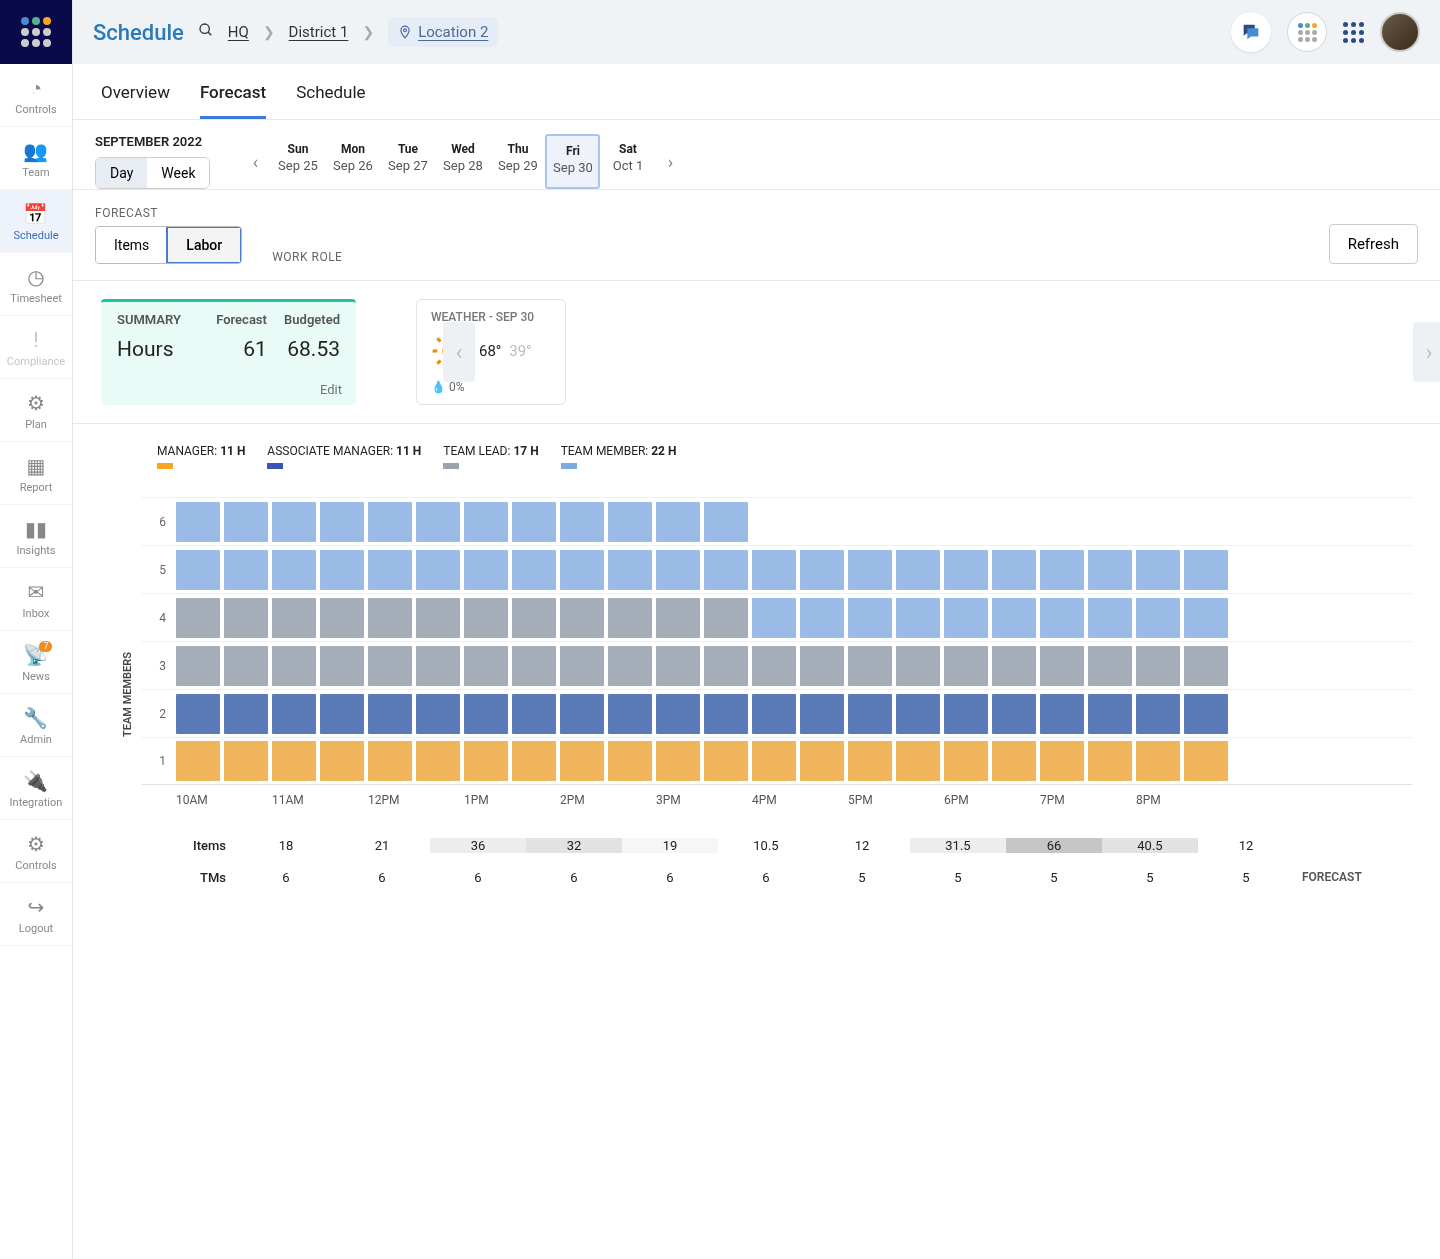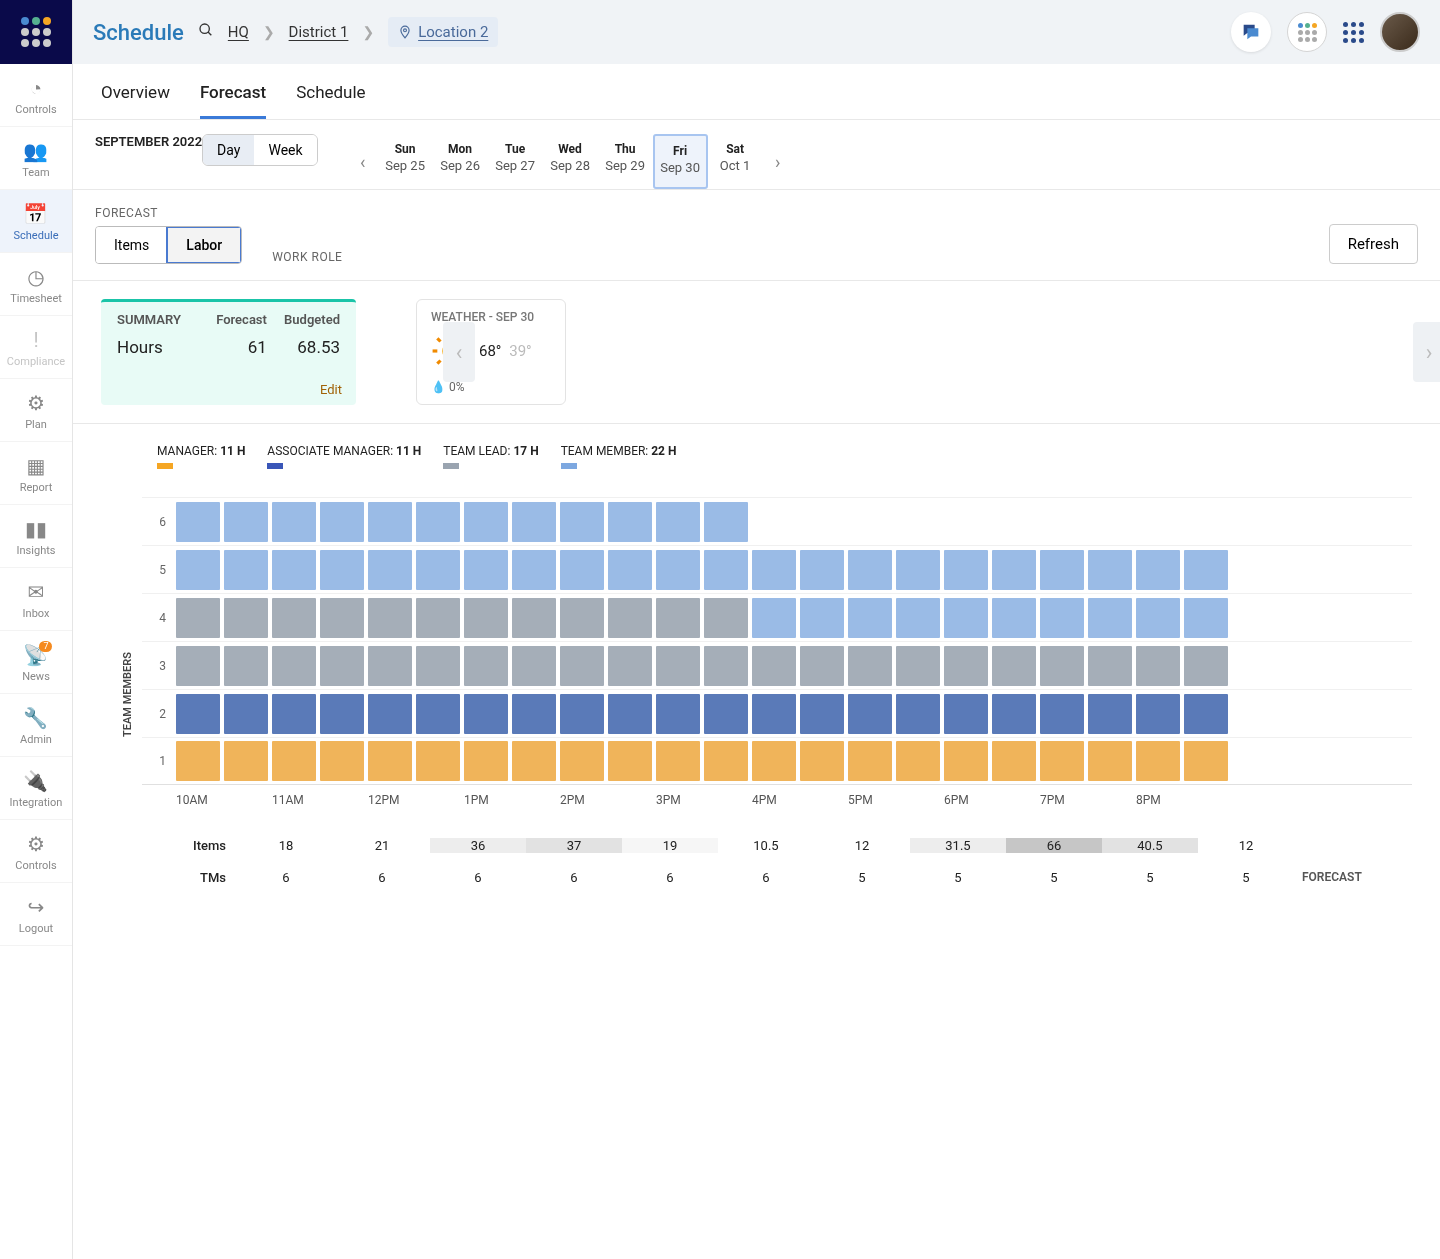--- a/index.html
+++ b/index.html
@@ -20,21 +20,21 @@
 .crumb-link{color:#333;text-decoration:underline;text-underline-offset:3px;cursor:pointer;font-size:15px}
 .crumb-sep{color:#aaa;font-size:14px}
 .crumb-last{background:#e5ecf5;border-radius:4px;padding:6px 10px;display:flex;align-items:center;gap:6px;color:#4a6a9a;font-size:15px;text-decoration:underline;text-underline-offset:3px}
 .top-icons{margin-left:auto;display:flex;align-items:center;gap:16px}
 .circle-btn{width:40px;height:40px;border-radius:50%;border:1px solid #d5d5d5;background:#fff;display:flex;align-items:center;justify-content:center;cursor:pointer;font-size:18px}
 .avatar{width:40px;height:40px;border-radius:50%;background:linear-gradient(135deg,#6a5a4a,#3a2a1a);border:2px solid #ccc}
 .tabs{display:flex;gap:30px;padding:18px 28px 0;border-bottom:1px solid #e8e8e8}
 .tab{font-size:17px;color:#222;padding-bottom:14px;cursor:pointer;border-bottom:3px solid transparent}
 .tab.active{border-bottom-color:#3a7ad8;font-weight:500}
 .date-row{display:flex;align-items:flex-start;padding:14px 22px 0;border-bottom:1px solid #e8e8e8}
-.month-block{display:flex;flex-direction:row;gap:0;margin-right:30px}
+.month-block{display:flex;flex-direction:column;gap:8px;margin-right:30px}
 .month-label{font-weight:600;font-size:13px}
 .toggle-group{display:inline-flex;border:1px solid #ccc;border-radius:6px;overflow:hidden}
 .toggle-btn{padding:7px 14px;font-size:14px;background:#fff;cursor:pointer;border:none}
 .toggle-btn.active{background:#e8edf4}
 .arrow-btn{width:30px;height:40px;background:none;border:none;font-size:18px;color:#888;cursor:pointer;align-self:center}
 .days{display:flex}
 .day{width:55px;text-align:center;padding:8px 0 12px;cursor:pointer}
 .day.sel{background:#eef3fb;border:2px solid #a8c5f0;border-radius:3px}
 .day-name{font-weight:700;font-size:12px}
 .day-date{font-size:13px;color:#555;margin-top:2px}
@@ -44,23 +44,23 @@
 .toggle-outlined{display:inline-flex;border:1px solid #bbb;border-radius:4px;overflow:hidden}
 .toggle-outlined button{padding:9px 18px;background:#fff;border:none;font-size:14px;cursor:pointer}
 .toggle-outlined button.active{border:2px solid #4a7ad0;background:#f3f3f3;font-weight:500;margin:-1px}
 .select{border:1px solid #ccc;border-radius:4px;padding:10px 14px;font-size:15px;min-width:200px;display:flex;align-items:center;justify-content:space-between;cursor:pointer;background:#fff}
 .refresh-btn{margin-left:auto;border:1px solid #ccc;border-radius:4px;background:#fff;padding:10px 18px;font-size:15px;cursor:pointer}
 .cards-row{display:flex;gap:60px;padding:18px 22px 18px 28px;align-items:stretch;position:relative;border-bottom:1px solid #e8e8e8}
 .summary-card{width:255px;background:#e8fbf6;border-top:3px solid #1ac4a8;border-radius:4px;padding:10px 16px 8px;position:relative}
 .summary-card table{width:100%;font-size:14px;border-collapse:collapse}
 .summary-card th{font-weight:600;text-align:right;color:#555;padding-bottom:6px;font-size:13px}
 .summary-card th:first-child{text-align:left}
-.summary-card td{text-align:right;padding:4px 0;font-size:17px}
+.summary-card td{text-align:right;padding:4px 0;font-size:21px}
 .summary-card td:first-child{text-align:left}
-.summary-card .edit{position:absolute;right:14px;bottom:8px;color:#a16207;font-size:13px;cursor:pointer}
+.summary-card .edit{position:absolute;right:14px;bottom:8px;color:#737373;font-size:13px;cursor:pointer}
 .weather-card{width:150px;border:1px solid #e3e3e3;border-radius:6px;padding:10px 14px}
 .weather-card .hd{font-size:12px;color:#777;font-weight:500;margin-bottom:8px}
 .weather-card .mid{display:flex;align-items:center;gap:10px}
 .temps{font-size:15px}
 .temp-lo{color:#bbb;margin-left:4px}
 .precip{font-size:12px;color:#666;margin-top:10px}
 .scroll-arrow{position:absolute;width:32px;height:60px;background:#eef1f4;color:#bbb;border-radius:4px;display:flex;align-items:center;justify-content:center;font-size:22px;top:50%;transform:translateY(-50%);cursor:pointer}
 .scroll-arrow.left{left:370px}
 .scroll-arrow.right{right:-5px}
 .content{padding:20px 28px}
@@ -527,21 +527,21 @@
               <span>6PM</span>
               <span>7PM</span>
               <span>8PM</span>
             </div>
           <div class="forecast-table" id="ft">
               <div class="ft-row">
                 <div class="ft-label">Items</div>
                 <div class="ft-cell shade-0">18</div>
                 <div class="ft-cell shade-0">21</div>
                 <div class="ft-cell shade-2">36</div>
-                <div class="ft-cell shade-3">37</div>
+                <div class="ft-cell shade-3">32</div>
                 <div class="ft-cell shade-1">19</div>
                 <div class="ft-cell shade-0">10.5</div>
                 <div class="ft-cell shade-0">12</div>
                 <div class="ft-cell shade-2">31.5</div>
                 <div class="ft-cell shade-5">66</div>
                 <div class="ft-cell shade-3">40.5</div>
                 <div class="ft-cell shade-0">12</div>
               </div>
               <div class="ft-row">
                 <div class="ft-label">TMs</div>

